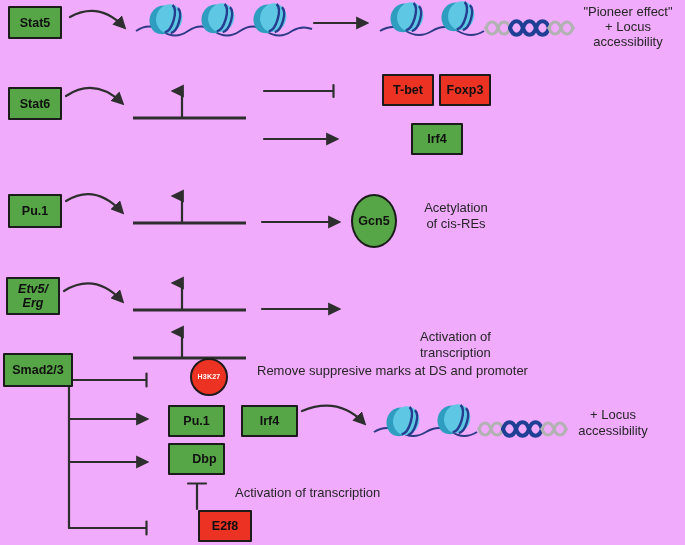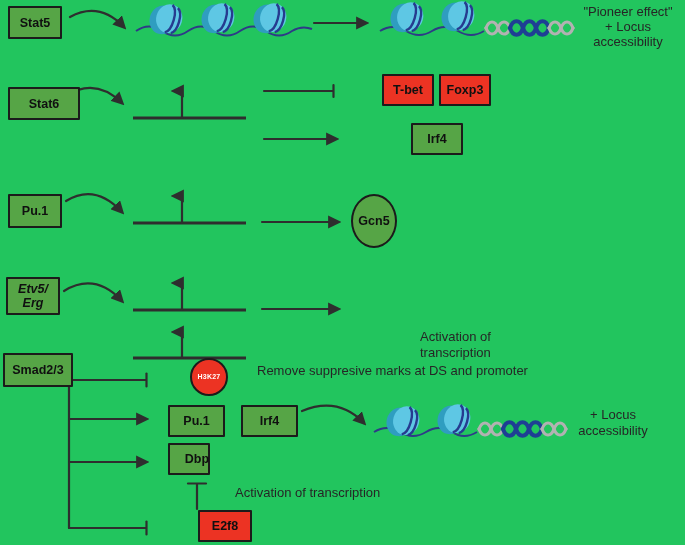--- a/index.html
+++ b/index.html
@@ -1,17 +1,17 @@
 <!DOCTYPE html>
 <html style="--green: #56a546; --red: #ec3323; --boxBorder: #1b1b1b; --ink: #262626; --connector: #2e2e2e; --nucLight: #5ec7e4; --nucMid: #2f9dc0; --nucStripe: #263c8f; --dnaLine: #2e3a87; --helixBlue: #1e3f94; --helixGray: #b2b2b2; --circleTextLight: #ffffff;"><head>
 <meta charset="utf-8">
 <style>
   html,body{margin:0;padding:0;background:#ffffff;}
   #figure{
-    position:relative;width:685px;height:545px;background:#22c55e;
+    position:relative;width:685px;height:545px;background:#f0abfc;
     font-family:"Liberation Sans", sans-serif;overflow:hidden;
   }
   #diagram-svg{position:absolute;left:0;top:0;z-index:1;}
   .conn{stroke:var(--connector);stroke-width:2.2;fill:none;stroke-linecap:round;}
   .thick{stroke-width:3;stroke-linecap:butt;}
   .dna{stroke:var(--dnaLine);stroke-width:2;fill:none;}
   .hx{fill:none;stroke-linecap:round;}
   .hx.g{stroke:var(--helixGray);stroke-width:3.2;}
   .hx.b{stroke:var(--helixBlue);stroke-width:4;}
   #ah path{fill:var(--connector);}
@@ -142,42 +142,44 @@
       <path class="hx g" d="M479,429 c3,-8 9,-8 12,0 c3,8 9,8 12,0"></path>
       <path class="hx g" d="M479,429 c3,8 9,8 12,0 c3,-8 9,-8 12,0"></path>
       <path class="hx b" d="M503,429 c3,-9 10,-9 13,0 c3,9 10,9 13,0 c3,-9 10,-9 13,0"></path>
       <path class="hx b" d="M503,429 c3,9 10,9 13,0 c3,-9 10,-9 13,0 c3,9 10,9 13,0"></path>
       <path class="hx g" d="M542,429 c3,-8 9,-8 12,0 c3,8 9,8 12,0"></path>
       <path class="hx g" d="M542,429 c3,8 9,8 12,0 c3,-8 9,-8 12,0"></path>
     </g>
   </svg>
 
   <div class="box green" style="left:8px;top:6px;width:54px;height:33px;">Stat5</div>
-  <div class="box green" style="left:8px;top:87px;width:72px;height:33px;">Stat6</div>
+  <div class="box green" style="left:8px;top:87px;width:54px;height:33px;">Stat6</div>
   <div class="box green" style="left:8px;top:194px;width:54px;height:34px;">Pu.1</div>
   <div class="box green" style="left:6px;top:277px;width:54px;height:38px;font-style:italic;">Etv5/
 Erg</div>
   <div class="box green" style="left:3px;top:353px;width:70px;height:34px;">Smad2/3</div>
 
   <div class="box red" style="left:354px;top:74px;width:52px;height:32px;">T-bet</div>
   <div class="box red" style="left:411px;top:74px;width:52px;height:32px;">Foxp3</div>
   <div class="box green" style="left:411px;top:123px;width:52px;height:32px;">Irf4</div>
 
   <div class="box green circle" style="left:351px;top:194px;width:46px;height:54px;">Gcn5</div>
 
   <div class="box red circle tiny" style="left:162px;top:358px;width:38px;height:38px;">H3K27</div>
 
   <div class="box green" style="left:168px;top:405px;width:57px;height:32px;">Pu.1</div>
   <div class="box green" style="left:241px;top:405px;width:57px;height:32px;">Irf4</div>
-  <div class="box green" style="left:168px;top:443px;width:42px;height:32px;padding-left:16px;">Dbp</div>
+  <div class="box green" style="left:168px;top:443px;width:57px;height:32px;padding-left:16px;">Dbp</div>
   <div class="box red" style="left:170px;top:510px;width:54px;height:32px;">E2f8</div>
 
   <div class="note center" style="left:572px;top:4px;width:112px;line-height:15px;">"Pioneer effect"
 + Locus
 accessibility</div>
+  <div class="note center" style="left:408px;top:200px;width:96px;">Acetylation
+of cis-REs</div>
   <div class="note" style="left:420px;top:290px;width:110px;margin-top:39px;">Activation of
 transcription</div>
   <div class="note" style="left:257px;top:351px;width:400px;margin-top:12px;">Remove suppresive marks at DS and promoter</div>
   <div class="note" style="left:235px;top:485px;width:180px;">Activation of transcription</div>
   <div class="note center" style="left:563px;top:407px;width:100px;">+ Locus
 accessibility</div>
 
 </div>
 
 </body></html>

